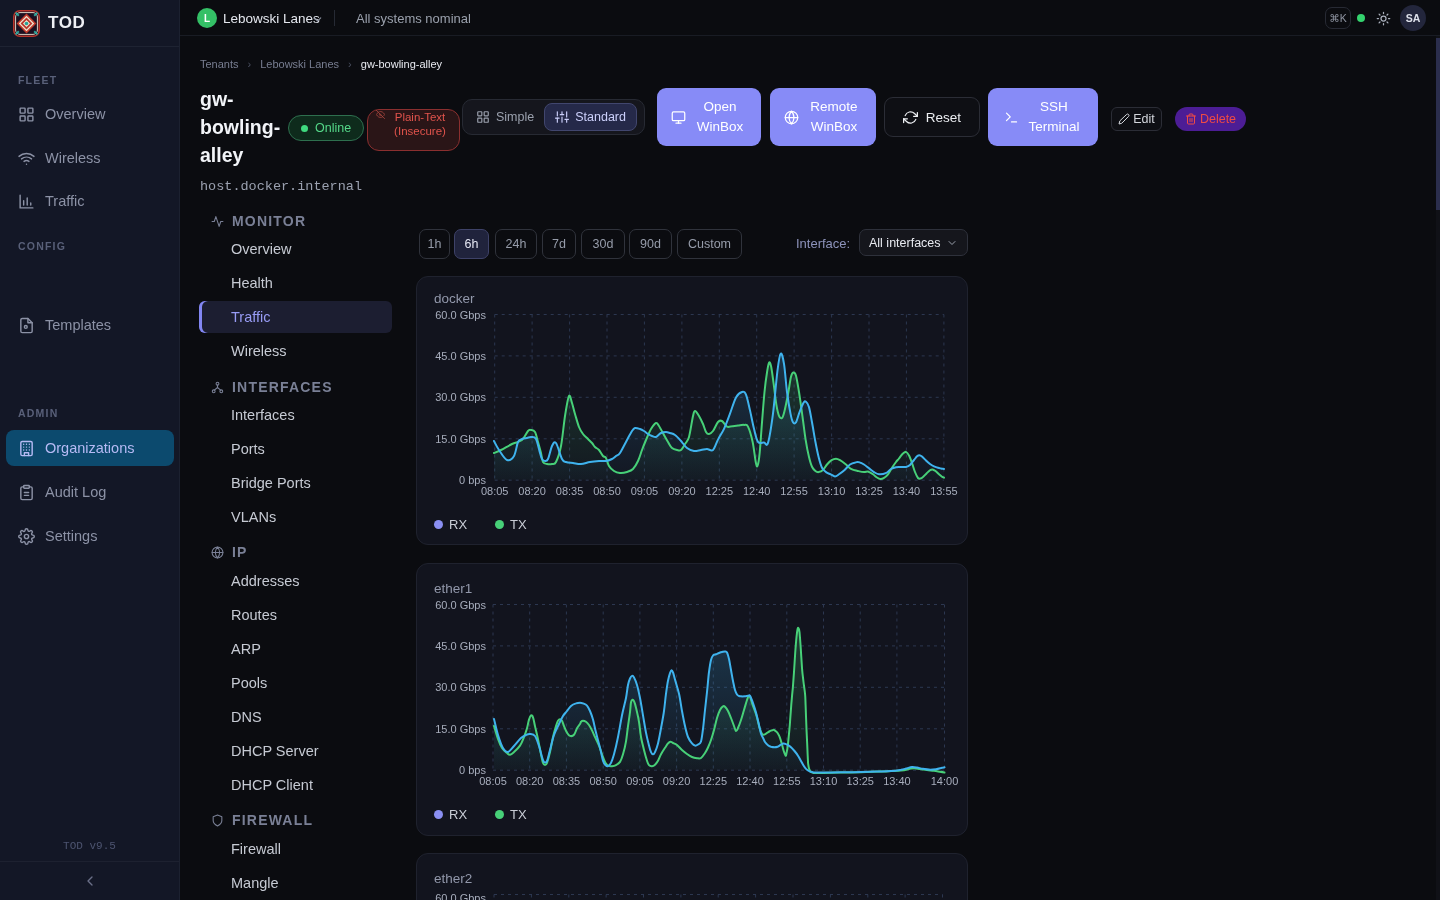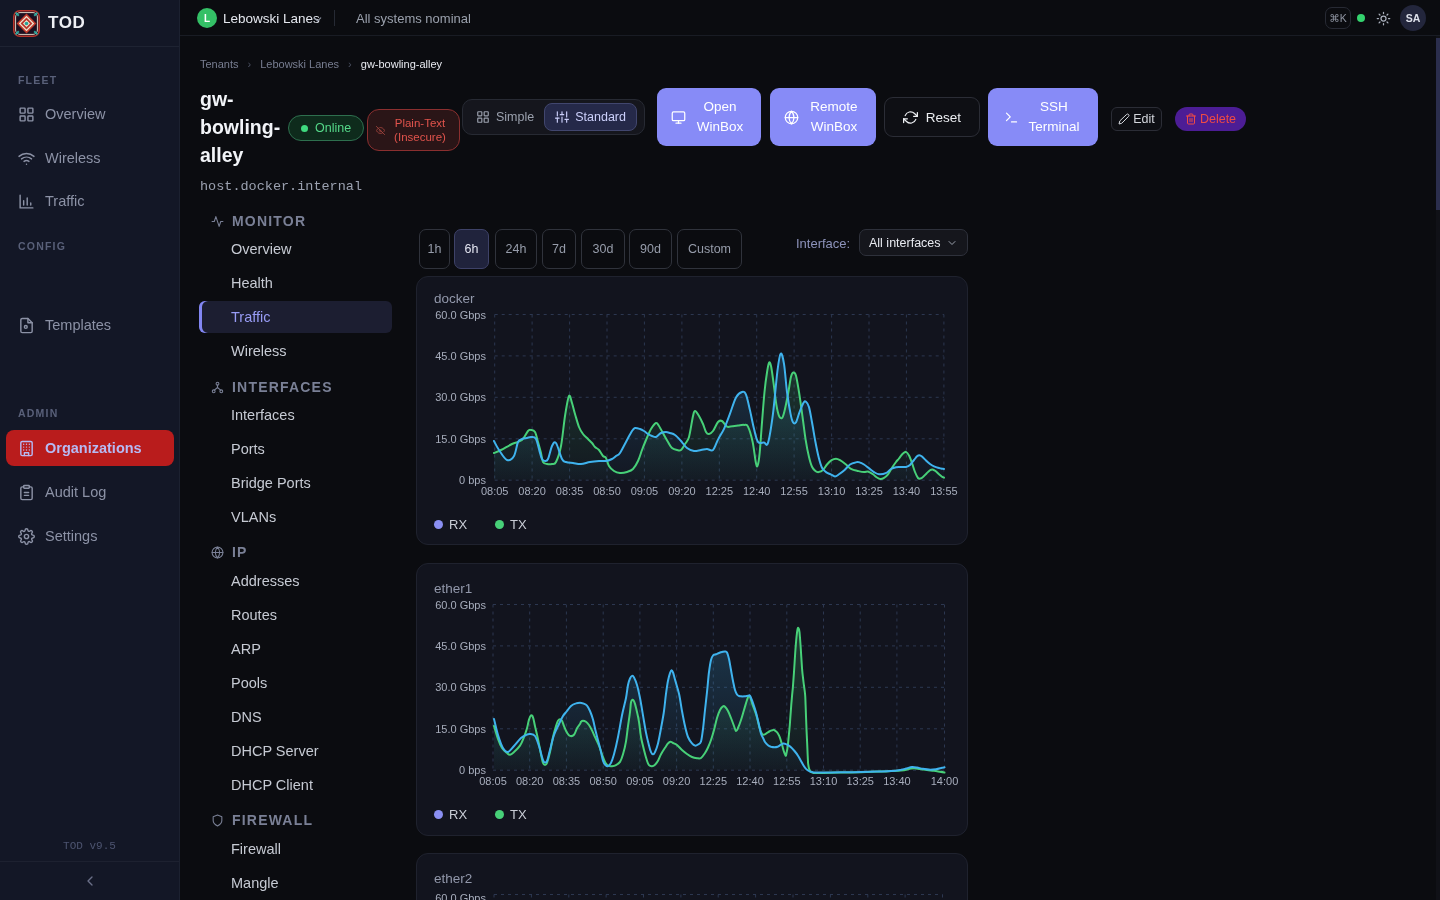--- a/index.html
+++ b/index.html
@@ -3,29 +3,29 @@
 <style>
 * { margin:0; padding:0; box-sizing:border-box; }
 body { width:1440px; height:900px; background:#0b0c10; font-family:"Liberation Sans",sans-serif; overflow:hidden; position:relative; }
 .abs { position:absolute; }
 #sidebar { position:absolute; left:0; top:0; width:180px; height:900px; background:#131726; border-right:1px solid #1c2130; }
 #logo-row { position:absolute; left:0; top:0; width:100%; height:47px; border-bottom:1px solid #1e2332; display:flex; align-items:center; padding-left:13px; gap:8px; }
 #logo-row b { color:#eef0f5; font-size:17px; letter-spacing:0.6px; font-weight:600; }
 .slabel { position:absolute; left:18px; font-size:10.5px; font-weight:600; letter-spacing:1.2px; color:#596079; }
 .sitem { position:absolute; left:6px; width:168px; height:36px; display:flex; align-items:center; gap:10px; padding-left:12px; color:#8c92a6; font-size:14.5px; border-radius:8px; }
 .sitem .sic { display:flex; }
-.sitem.active { background:#b91c1c; color:#b6baf4;font-weight:bold; }
+.sitem.active { background:#0c4a6e; color:#b6baf4; }
 #topbar { position:absolute; left:180px; top:0; width:1260px; height:36px; background:#0b0c10; border-bottom:1px solid #191c24; }
 .card { position:absolute; width:552px; background:#12141e; border:1px solid #1f222e; border-radius:12px; overflow:hidden; }
 .ctitle { position:absolute; left:17px; font-size:13.5px; color:#9298ab; }
 .dot { width:9px; height:9px; border-radius:50%; display:inline-block; }
 .shead { position:absolute; left:211px; display:flex; gap:8px; align-items:center; font-size:14px; letter-spacing:1.2px; color:#7a8096; font-weight:600; }
 .subitem { position:absolute; left:199px; width:193px; height:32px; display:flex; align-items:center; padding-left:32px; color:#c6cad3; font-size:14.5px; border-radius:6px; }
 .subactive { background:#1c1e31; color:#989cf5; box-shadow:inset 3px 0 0 #8286f2; }
-.tbtn { position:absolute; top:229px; height:40px; border:1px solid #30333c; border-radius:7px; color:#969caa; font-size:12.5px; display:flex; align-items:center; justify-content:center; }
+.tbtn { position:absolute; top:229px; height:30px; border:1px solid #30333c; border-radius:7px; color:#969caa; font-size:12.5px; display:flex; align-items:center; justify-content:center; }
 .tact { background:#20233c; border-color:#3e4268; color:#e4e6f2; }
 .pbtn { position:absolute; background:#878bf7; border-radius:9px; color:#fff; font-size:13.5px; display:flex; align-items:center; justify-content:center; gap:7px; line-height:1.5; }
 .obtn { position:absolute; background:#0e0f14; border:1px solid #2b2d36; border-radius:9px; color:#eceef2; font-size:13.5px; display:flex; align-items:center; justify-content:center; gap:8px; }
 </style></head>
 <body>
 
 <div id="topbar">
   <div class="abs" style="left:17px;top:8px;width:20px;height:20px;border-radius:50%;background:#34c066;display:flex;align-items:center;justify-content:center;color:#fff;font-size:10px;font-weight:700">L</div>
   <span class="abs" style="left:43px;top:11px;color:#e4e7ee;font-size:13.5px;font-weight:500">Lebowski Lanes</span>
   <span class="abs" style="left:131px;top:12px;color:#8c92a0"><svg width="13" height="13" viewBox="0 0 24 24" fill="none" stroke="currentColor" stroke-width="2" stroke-linecap="round" stroke-linejoin="round" style="">
@@ -145,21 +145,21 @@
     <span>Lebowski Lanes</span>
     <span style="color:#4a5060">›</span>
     <span style="color:#e8eaf0">gw-bowling-alley</span>
 </div>
 
 <div class="abs" style="left:200px;top:85px;width:92px;font-size:19.5px;font-weight:600;line-height:28px;color:#f2f4f8">gw-bowling-alley</div>
 <div class="abs" style="left:200px;top:179px;font-family:'Liberation Mono',monospace;font-size:13.5px;color:#9ba1b0">host.docker.internal</div>
 
 <div class="abs" style="left:288px;top:115px;height:26px;border:1px solid #2e6f4e;background:#0e2b1c;border-radius:13px;display:flex;align-items:center;gap:7px;padding:0 12px;color:#54d788;font-size:12.5px">
   <span style="width:7px;height:7px;border-radius:50%;background:#3fd97f"></span>Online</div>
-<div class="abs" style="left:367px;top:109px;width:93px;height:42px;border:1px solid #8b2f2f;background:#2a1517;border-radius:12px;display:flex;align-items:center;padding:0 8px;gap:4px">
+<div class="abs" style="left:367px;top:109px;width:93px;height:42px;border:1px solid #8b2f2f;background:#2a1517;border-radius:12px;display:flex;align-items:flex-start;padding:0 8px;gap:4px">
   <span style="color:#b04a42;display:flex">
       <svg width="9" height="9" viewBox="0 0 24 24" fill="none" stroke="currentColor" stroke-width="2" stroke-linecap="round" stroke-linejoin="round" style="">
         <path d="M17.94 17.94A10.07 10.07 0 0 1 12 20c-7 0-11-8-11-8a18.45 18.45 0 0 1 5.06-5.94M9.9 4.24A9.12 9.12 0 0 1 12 4c7 0 11 8 11 8a18.5 18.5 0 0 1-2.16 3.19m-6.72-1.07a3 3 0 1 1-4.24-4.24"></path>
         <line x1="1" y1="1" x2="23" y2="23"></line>
       </svg>
     </span>
   <span style="color:#e0534c;font-size:11.5px;line-height:14px;text-align:center">Plain-Text (Insecure)</span>
   </div>
 
 <div class="abs" style="left:462px;top:99px;width:183px;height:36px;background:#15161d;border:1px solid #272a33;border-radius:10px;display:flex;align-items:center;padding:3px">

